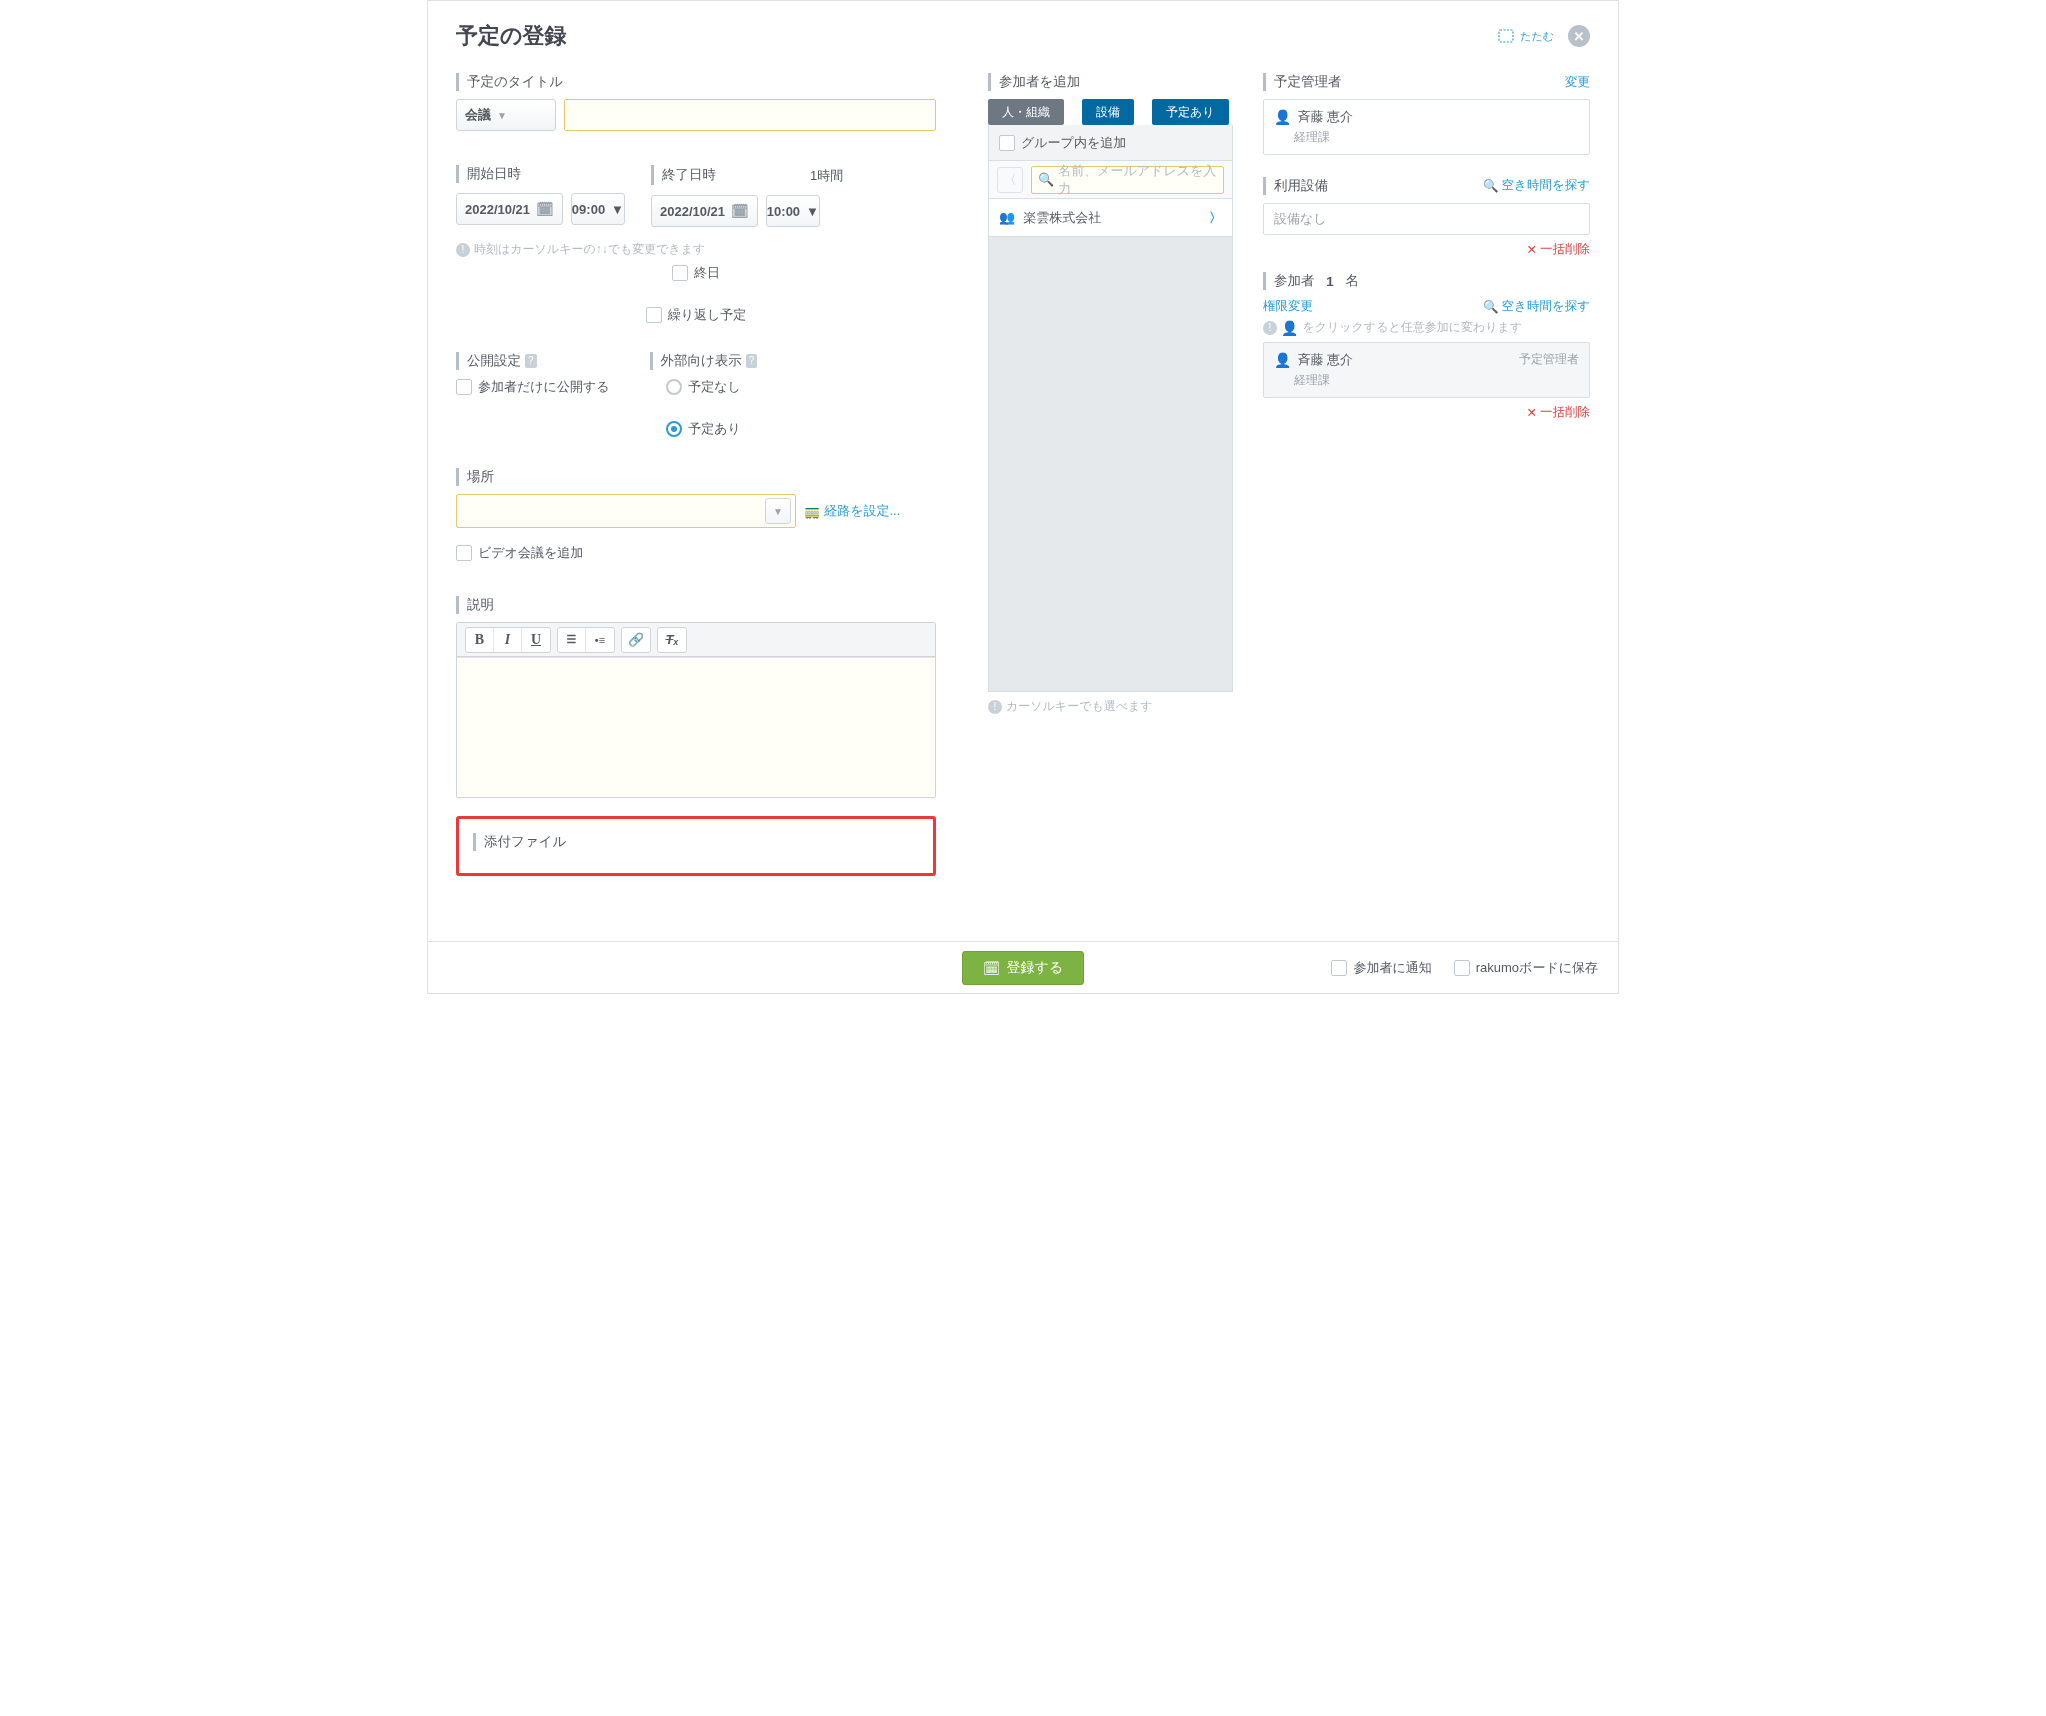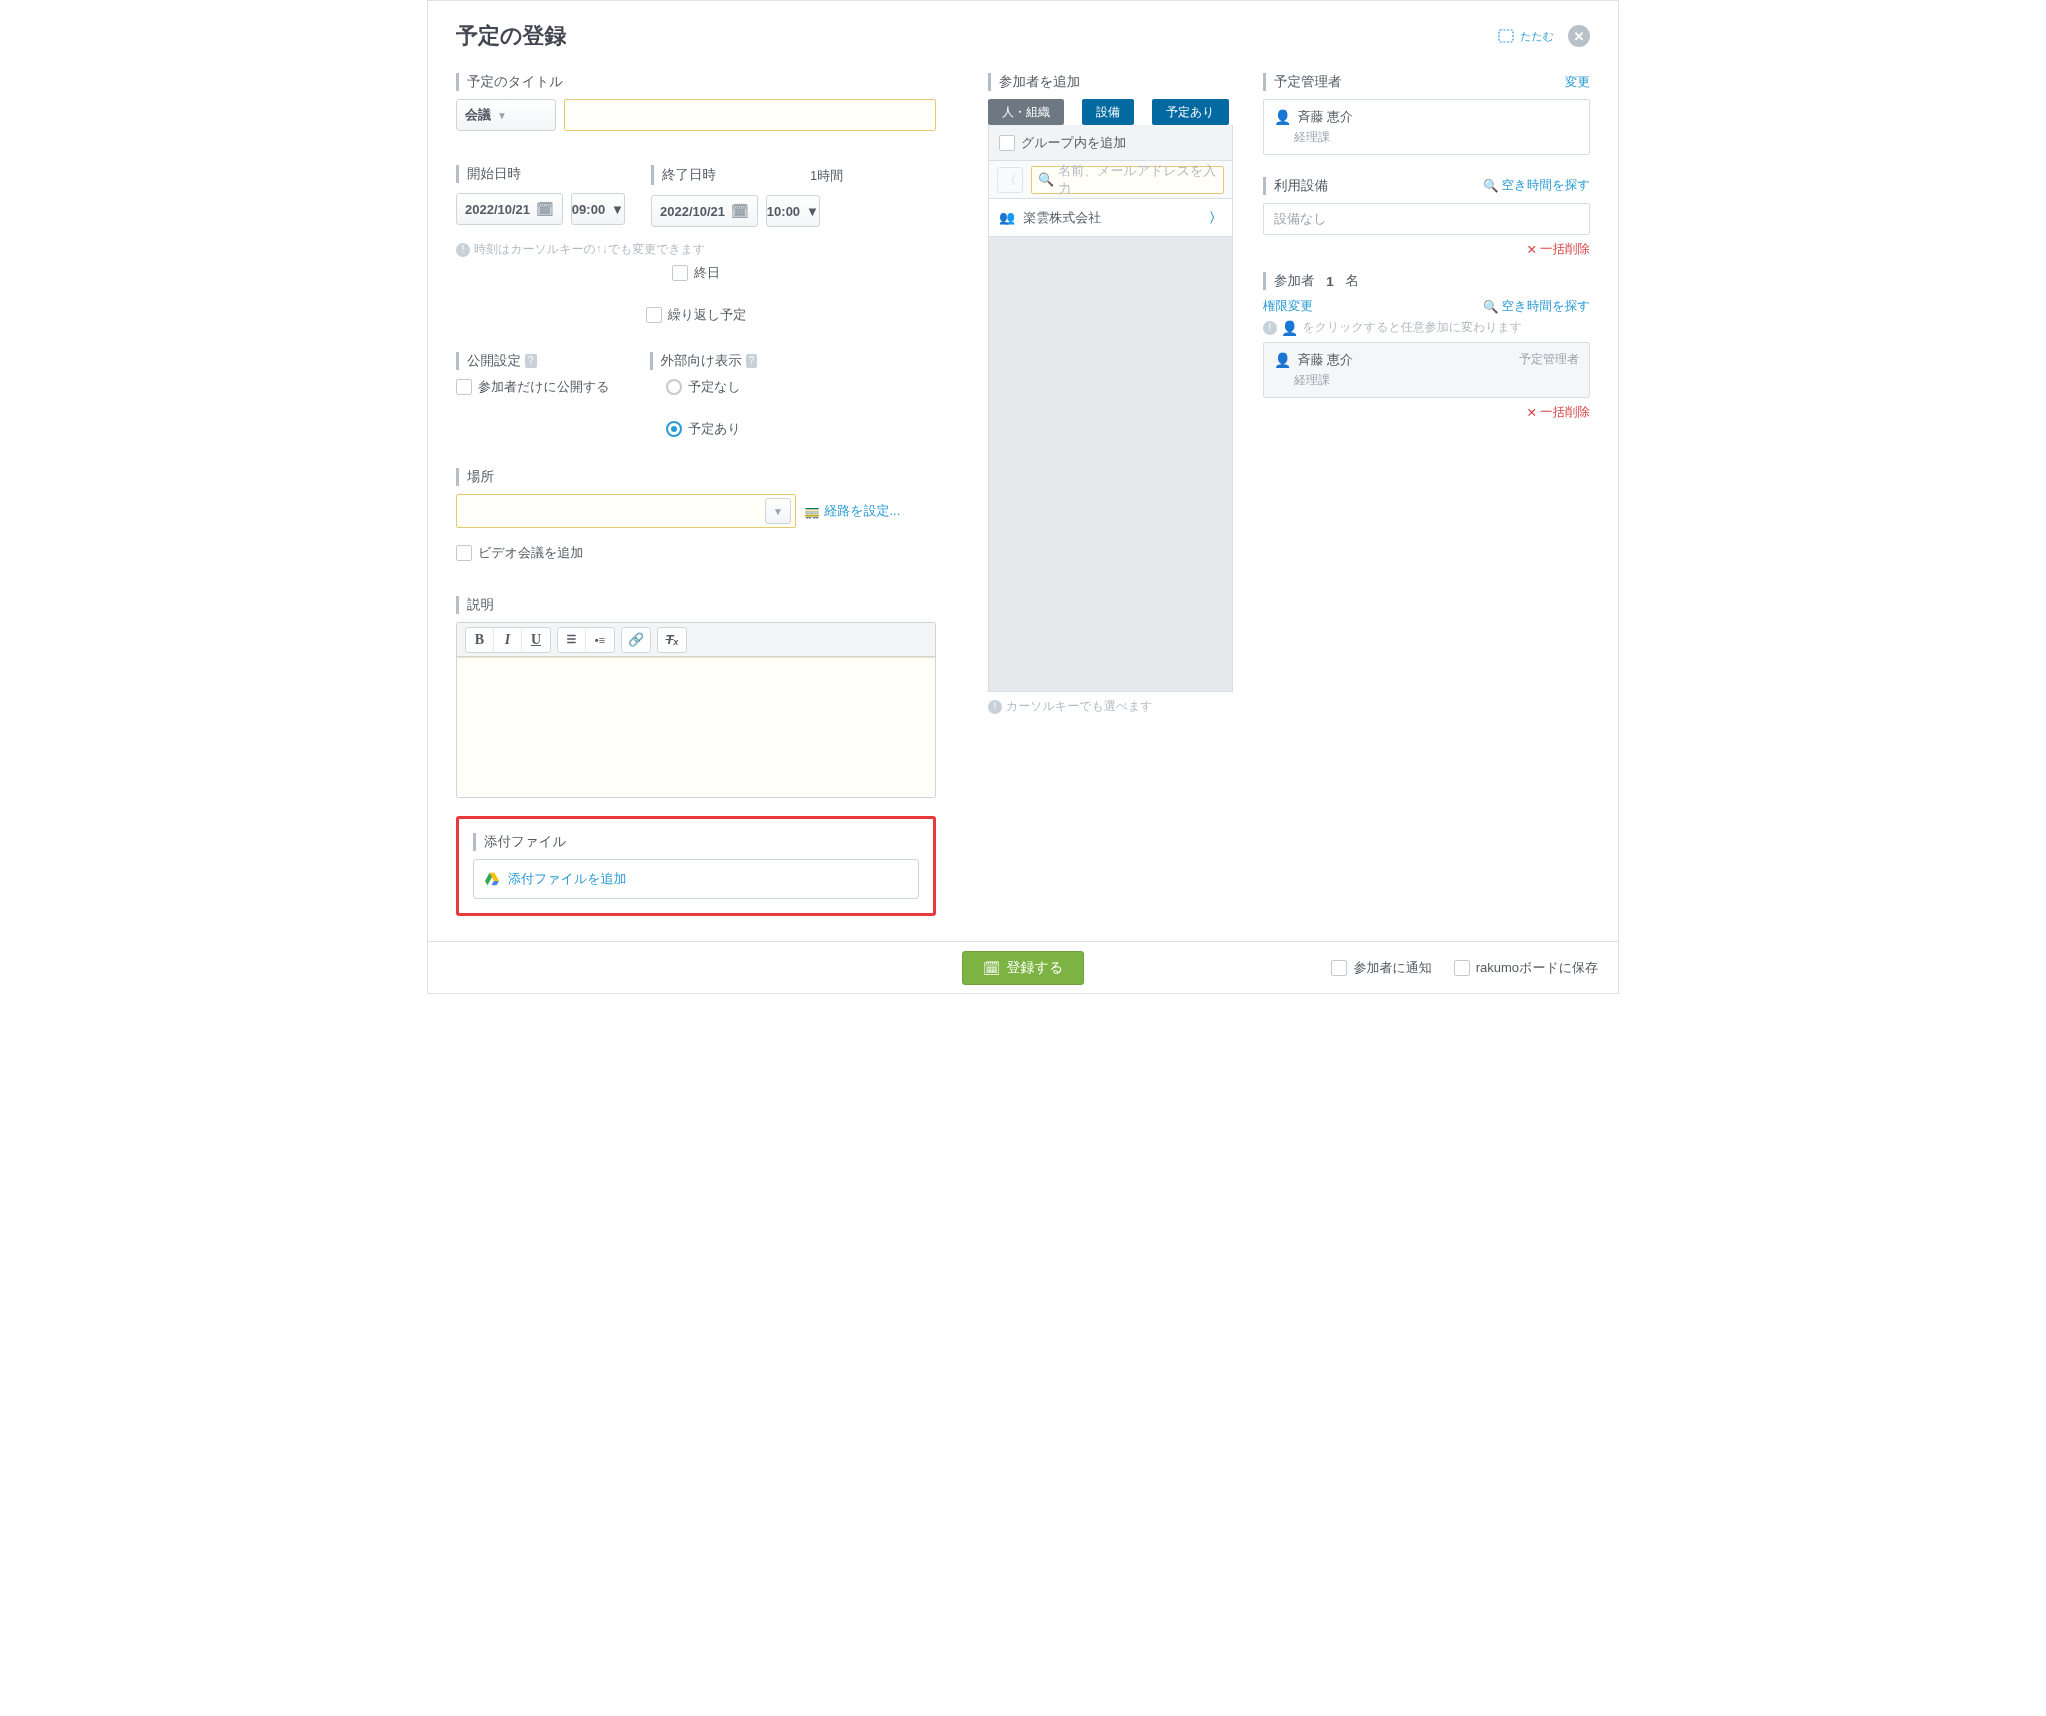--- a/index.html
+++ b/index.html
@@ -240,28 +240,20 @@
               <div class="rte-group">
                 <div class="rte-btn" style="font-family:sans-serif;font-size:13px;font-style:italic;"><span style="text-decoration:line-through;">T</span>ₓ</div>
               </div>
             </div>
             <div class="rte-body"></div>
           </div>
         </div>
 
         <div class="attachment-highlight">
           <div class="section-label">添付ファイル</div>
-          <div class="attach-btn">
-            <svg class="drive-ico" viewBox="0 0 24 22">
-                <path d="M8 1 L16 1 L23 14 L15 14 Z" fill="#ffc107"></path>
-                <path d="M15 14 L23 14 L19 21 L11 21 Z" fill="#4285f4"></path>
-                <path d="M8 1 L1 14 L5 21 L12 8 Z" fill="#34a853"></path>
-              </svg>
-            <span>添付ファイルを追加</span>
-          </div>
         </div>
 
 
       </div>
 
       <div class="col-mid">
         <div class="section-label">参加者を追加</div>
         <div class="tabs">
           <div class="tab active">人・組織</div>
           <div class="tab">設備</div>

